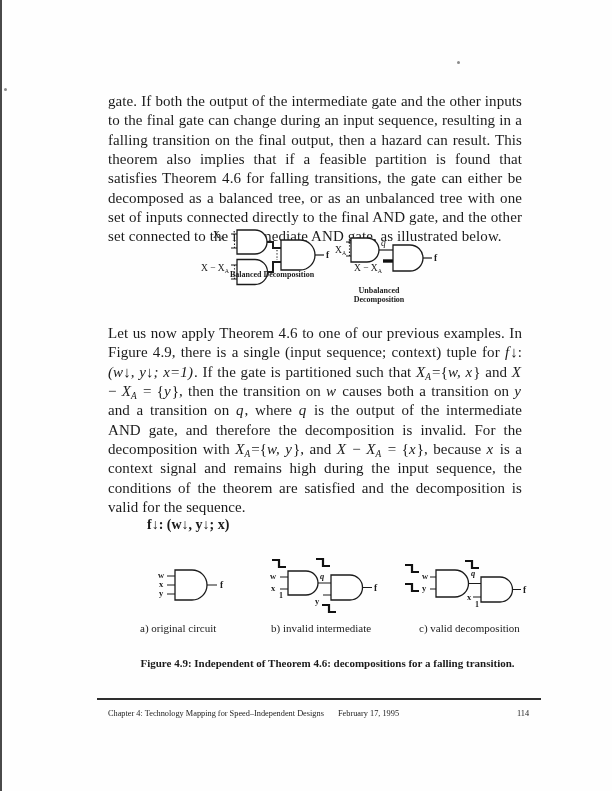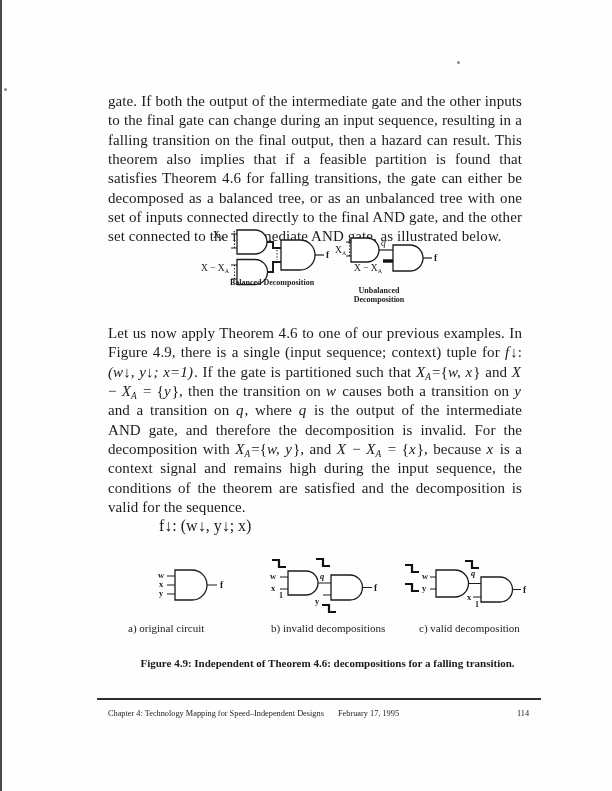--- a/index.html
+++ b/index.html
@@ -30,21 +30,21 @@
     position:absolute;font-size:9.5px;line-height:10px;white-space:nowrap;
     font-family:"Liberation Serif", serif;
   }
   .dlabel.rt{text-align:right;}
   .sig{position:absolute;font-size:8.5px;font-weight:bold;line-height:9px;white-space:nowrap;}
   .const1{position:absolute;font-size:8px;font-weight:bold;line-height:8px;}
   .outf{position:absolute;font-size:9.5px;font-weight:bold;line-height:10px;}
   .dcap{
     position:absolute;font-size:8px;font-weight:bold;text-align:center;line-height:9px;
   }
-  .spec-label{position:absolute;left:147px;top:517px;font-size:16px;font-weight:normal;margin-left:12px;}
+  .spec-label{position:absolute;left:147px;top:517px;font-size:14px;font-weight:bold;}
   .ccap{position:absolute;font-size:11px;white-space:nowrap;}
   .figcap{position:absolute;left:115px;top:657px;width:425px;text-align:center;
     font-size:11px;font-weight:bold;}
   .rule{position:absolute;left:97px;top:698px;width:444px;height:2px;background:#2e2e2e;}
   .foot{position:absolute;font-size:8.3px;white-space:nowrap;color:#222;}
 </style>
 </head>
 <body>
 
 <div class="edge-line"></div>
@@ -61,21 +61,21 @@
     <path class="thickwire" d="M82,44 H88 V34 H96"></path>
     <path class="dot" d="M92,22 V32"></path>
     <path class="wire" d="M130,27 H139"></path>
     <path class="gate" d="M52,2 h18 a12,12 0 0 1 0,24 h-18 z"></path>
     <path class="gate" d="M52,31.5 h18 a12.5,12.5 0 0 1 0,25 h-18 z"></path>
     <path class="gate" d="M96,12 h19 a15,15 0 0 1 0,30 h-19 z"></path>
   </svg>
   <span class="dlabel" style="left:28px;top:2px;">X<sub>A</sub></span>
   <span class="dlabel rt" style="left:0px;top:35px;width:44px;">X − X<sub>A</sub></span>
   <span class="outf" style="left:141px;top:22px;">f</span>
-  <div class="dcap" style="left:17px;top:50px;width:140px;">Balanced Decomposition</div>
+  <div class="dcap" style="left:17px;top:42px;width:140px;">Balanced Decomposition</div>
 </div>
 
 <div class="fig" style="left:335px;top:228px;width:130px;height:72px;">
   <svg width="130" height="72" viewBox="0 0 130 72">
     <path class="tick" d="M11,14 H17.5 M11,28 H17.5"></path>
     <path class="dot" d="M14.5,14 V28"></path>
     <path class="wire" d="M44,22 H58"></path>
     <path class="bus" d="M48,33 H58"></path>
     <path class="wire" d="M88,30 H97"></path>
     <path class="gate" d="M16,10 h16 a12,12 0 0 1 0,24 h-16 z"></path>
@@ -130,22 +130,22 @@
     <path class="gate" d="M78,21 h19 a12.5,12.5 0 0 1 0,25 h-19 z"></path>
   </svg>
   <span class="sig" style="left:19px;top:16px;">w</span>
   <span class="sig" style="left:19px;top:28px;">y</span>
   <span class="sig" style="left:68px;top:13px;font-style:italic;">q</span>
   <span class="sig" style="left:64px;top:37px;">x</span>
   <span class="const1" style="left:72px;top:45px;">1</span>
   <span class="outf" style="left:120px;top:29px;">f</span>
 </div>
 
-<div class="ccap" style="left:128px;top:622px;">a) original circuit</div>
-<div class="ccap" style="left:271px;top:622px;">b) invalid decompositions</div>
+<div class="ccap" style="left:140px;top:622px;">a) original circuit</div>
+<div class="ccap" style="left:271px;top:622px;">b) invalid intermediate</div>
 <div class="ccap" style="left:419px;top:622px;">c) valid decomposition</div>
 
 <div class="figcap">Figure 4.9: Independent of Theorem 4.6: decompositions for a falling transition.</div>
 
 <div class="rule"></div>
 <div class="foot" style="left:108px;top:709px;">Chapter 4: Technology Mapping for Speed–Independent Designs</div>
 <div class="foot" style="left:338px;top:709px;">February 17, 1995</div>
 <div class="foot" style="left:517px;top:709px;width:24px;text-align:left;">114</div>
 
 </body></html>

